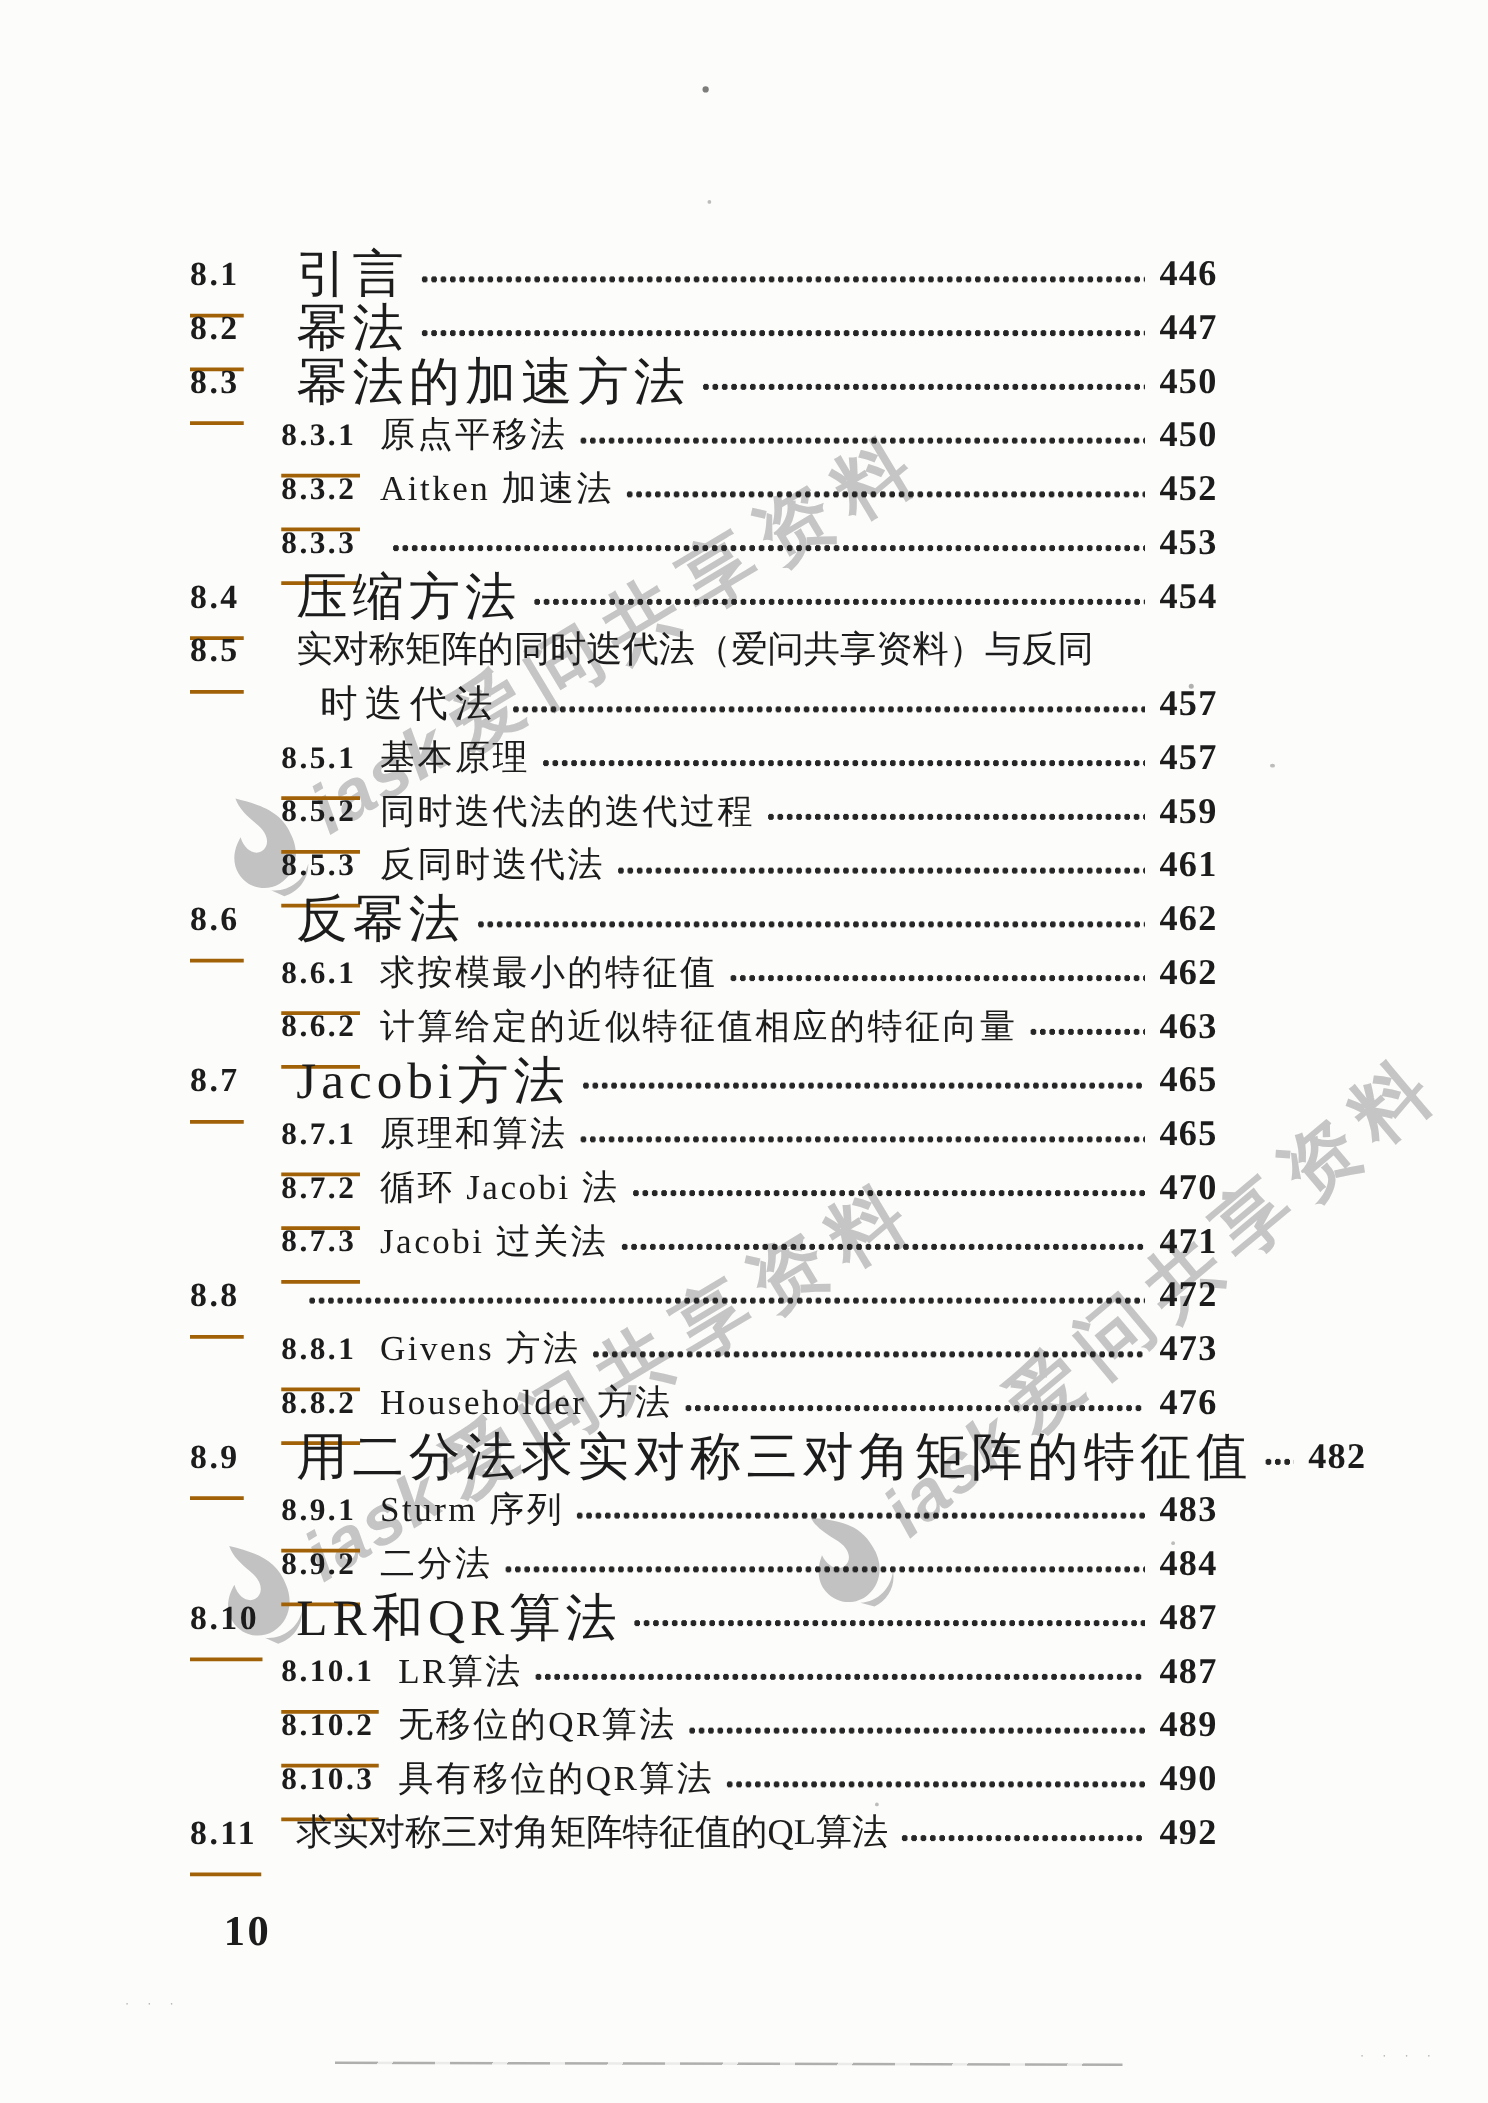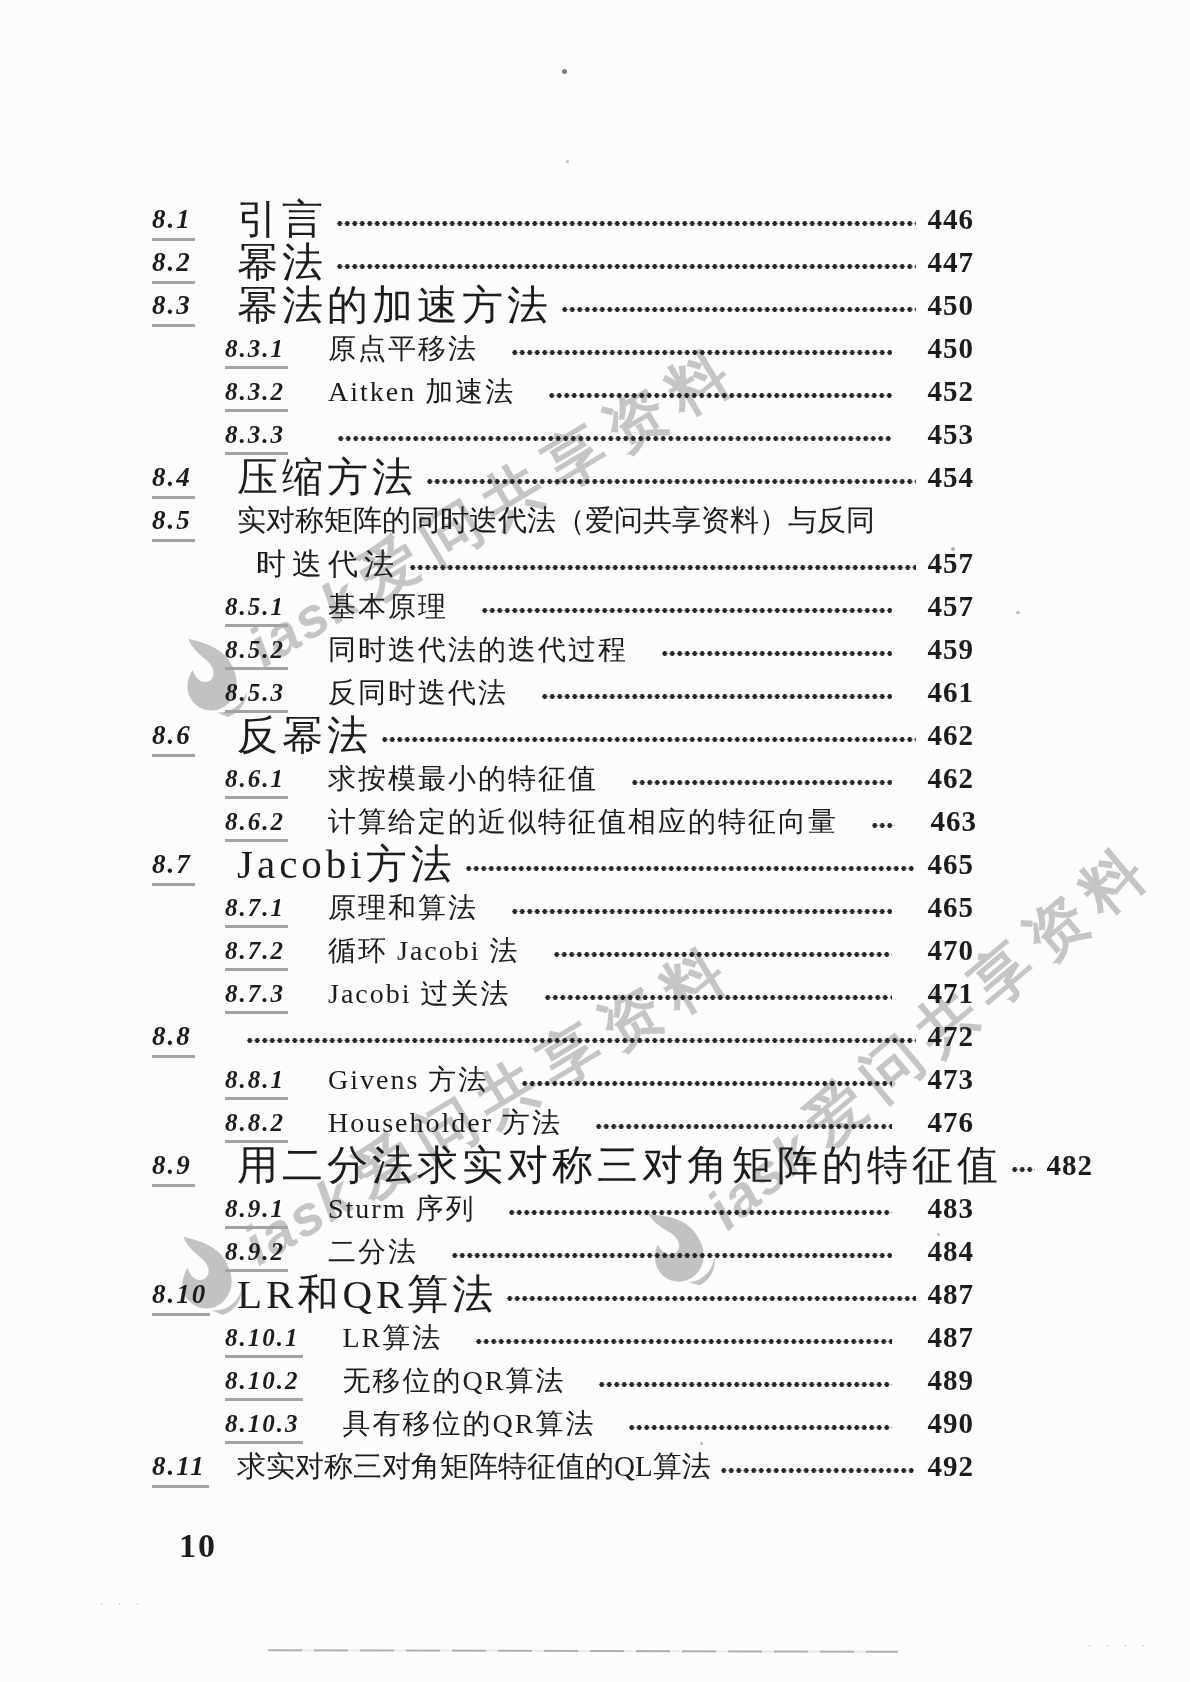--- a/index.html
+++ b/index.html
@@ -36,24 +36,24 @@
   .toc {
     position:absolute; left:152px; top:198px; width:822px; z-index:1;
   }
   .toc-row {
     display:flex; align-items:stretch;
     height:43px; line-height:43px;
   }
   .numwrap { flex:0 0 auto; min-width:85px; }
   .num {
     font-size:27px; font-weight:600; letter-spacing:2px;
-    border-bottom:3px solid #a3a3a3; padding:0 3px 4px 0;font-style:italic;
+    border-bottom:3px solid #a16207; padding:0 3px 17px 0;
   }
   .title { flex:0 0 auto; white-space:nowrap; font-size:41px; letter-spacing:4px; }
-  .l2 { padding-left:73px;gap:24px; }
+  .l2 { padding-left:73px; }
   .l2 .numwrap { min-width:0; margin-right:16px; }
   .l2 .num { font-size:25px; }
   .l2 .title { font-size:28px; letter-spacing:2px; }
   .cont { padding-left:104px; }
   .cont .title { font-size:30px; letter-spacing:6px; }
   .tight .title { letter-spacing:0px; font-size:29px; }
   .leader {
     flex:1 1 auto; min-width:24px;
     margin:0 10px 0 9px;
     background-image:radial-gradient(circle, #262626 2.3px, rgba(38,38,38,0) 2.6px);

